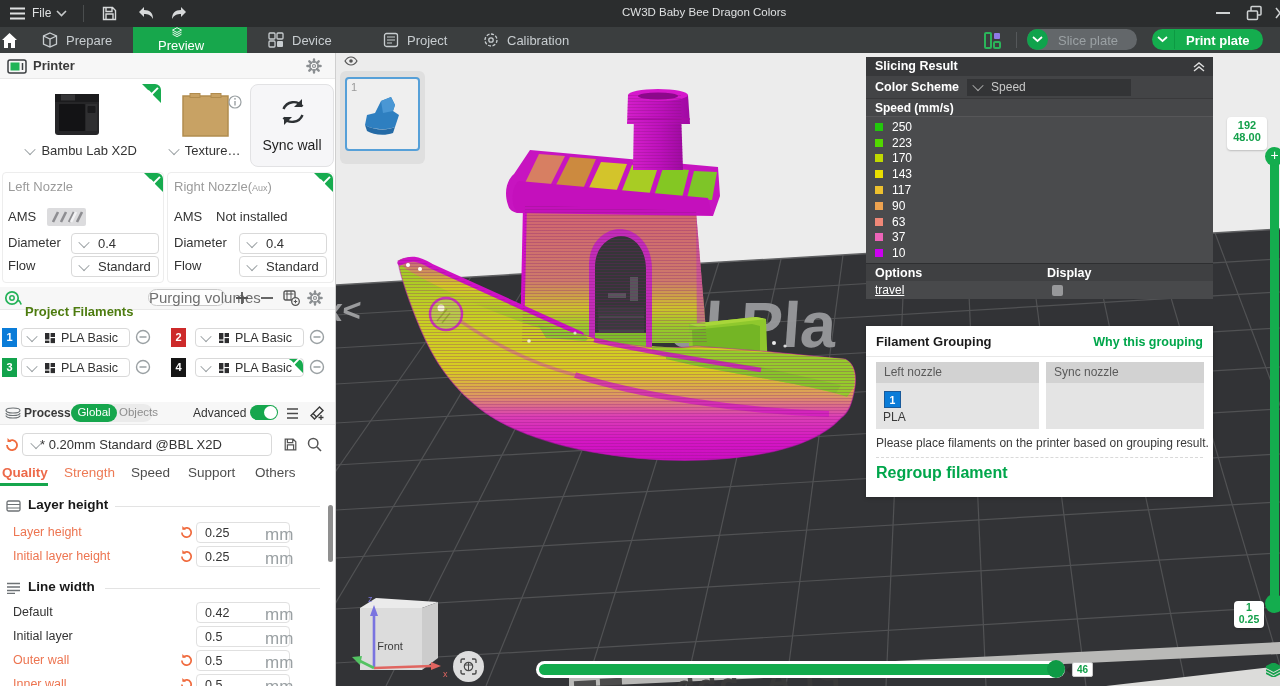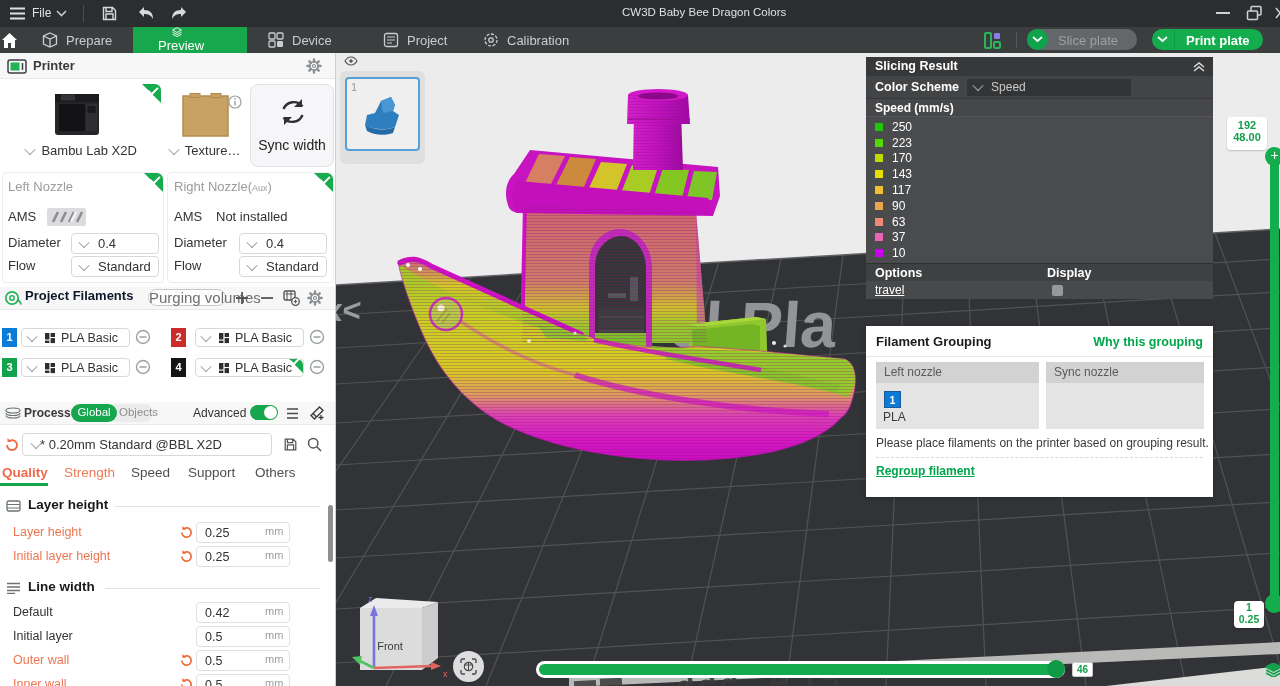--- a/index.html
+++ b/index.html
@@ -15,21 +15,21 @@
   #sidebar { position:absolute; left:0; top:53px; width:336px; height:633px; background:#fff; border-right:1px solid #cfcfcf; font-size:13px; color:#333; }
   .sechead { position:absolute; left:0; width:335px; background:#f7f7f7; border-bottom:1px solid #e9e9e9; }
   .card { position:absolute; background:#fff; border-radius:8px; }
   .corner { position:absolute; right:0; top:0; width:0; height:0; border-top:19px solid #17ab4f; border-left:19px solid transparent; border-top-right-radius:6px; }
   .corner:after { content:""; position:absolute; left:-13px; top:-16px; width:8px; height:4px; border-left:2px solid #fff; border-bottom:2px solid #fff; transform:rotate(-45deg); }
   .chev { display:inline-block; width:8px; height:8px; border-left:1.6px solid #9aa0a3; border-bottom:1.6px solid #9aa0a3; transform:rotate(-45deg) translate(1px,-1px); }
   .ddl { position:absolute; border:1px solid #d9d9d9; border-radius:4px; background:#fff; display:flex; align-items:center; }
   .glabel { color:#9b9b9b; }
   .orange { color:#ed7551; }
   .pbox { position:absolute; border:1px solid #e0e0e0; border-radius:4px; background:#fff; font-size:12.5px; display:flex; align-items:center; }
-  .mm { position:absolute; color:#9aa0a3; font-size:11px; }
+  .mm { position:absolute; color:#9aa0a3; font-size:17px; }
   
   #viewport { position:absolute; left:336px; top:53px; width:944px; height:633px; background:#ececec; }
   
   #slicepanel { position:absolute; left:866px; top:57px; width:347px; color:#fff; font-size:12px; }
   #slicepanel .hd { background:#37383a; height:19px; line-height:19px; padding:0 9px; font-weight:bold; font-size:12.5px; }
   .legrow { height:15.8px; display:flex; align-items:center; padding-left:9px; }
   .sw { width:8px; height:8px; margin-right:9px; }
   
   #grouping { position:absolute; left:866px; top:326px; width:347px; height:171px; background:#fff; box-shadow:0 1px 4px rgba(0,0,0,.25); font-size:13px; color:#333; }
   .green { color:#00a64b; }
@@ -170,21 +170,21 @@
       </svg>
     <div class="abs" style="left:0;right:0;top:59px;text-align:center;"><span class="chev"></span>&nbsp;&nbsp;Texture…</div>
   </div>
   <div class="card" style="left:250px;top:31px;width:84px;height:83px;background:#f6f6f8;border:1px solid #e2e2e4;">
     <svg class="abs" style="left:27px;top:12px" width="30" height="30" viewBox="0 0 30 30">
         <path d="M24.5 9.5A11 11 0 0 0 5.5 12" stroke="#2d3134" stroke-width="2.4" fill="none"></path>
         <path d="M5.5 20.5A11 11 0 0 0 24.5 18" stroke="#2d3134" stroke-width="2.4" fill="none"></path>
         <path d="M24 2v8h-8z" fill="#2d3134"></path>
         <path d="M6 28v-8h8z" fill="#2d3134"></path>
       </svg>
-    <div class="abs" style="left:0;right:0;top:52px;text-align:center;font-size:14px;color:#1e1e1e;">Sync width</div>
+    <div class="abs" style="left:0;right:0;top:52px;text-align:center;font-size:14px;color:#1e1e1e;">Sync wall</div>
   </div>
 
   <div class="abs" style="left:2px;top:119px;width:162px;height:111px;border:1px solid #ededed;border-radius:4px;">
     <div class="corner"></div>
     <div class="abs glabel" style="left:5px;top:6px;">Left Nozzle</div>
     <div class="abs" style="left:5px;top:36px;">AMS</div>
     <svg class="abs" style="left:44px;top:35px" width="39" height="18" viewBox="0 0 39 18">
         <rect x="0" y="0" width="39" height="18" rx="2" fill="#dcdcde"></rect>
         <path d="M6 14l5-10M14 14l5-10M22 14l5-10M30 14l5-10" stroke="#8e8e92" stroke-width="2.6"></path>
         <path d="M24 14l5-10" stroke="#f2f2f4" stroke-width="2.6"></path>
@@ -216,21 +216,21 @@
         <span style="margin-left:10px">Standard</span>
       </div>
   </div>
 
   <div class="sechead" style="top:234px;height:23px;">
     <svg class="abs" style="left:4px;top:3px" width="18" height="16" viewBox="0 0 18 16">
         <circle cx="8" cy="8" r="6.2" stroke="#24b258" stroke-width="1.7" fill="none"></circle>
         <circle cx="8" cy="8" r="2.2" stroke="#24b258" stroke-width="1.5" fill="none"></circle>
         <path d="M14 10c1.5 1 2.8 2.5 3.2 4.5" stroke="#24b258" stroke-width="1.7" fill="none"></path>
       </svg>
-    <div class="abs" style="left:25px;top:1px;font-weight:bold;color:#0f172a;">Project Filaments</div>
+    <div class="abs" style="left:25px;top:17px;font-weight:bold;color:#4d7c0f;">Project Filaments</div>
     <div class="abs" style="left:148px;top:2px;width:78px;height:17px;border:1px solid #c9c9c9;border-radius:9px;font-size:15px;color:#707070;text-align:left;line-height:16px;background:#fdfdfd;white-space:nowrap;">Purging volumes</div>
     <svg class="abs" style="left:235px;top:4px" width="14" height="14">
         <path d="M7 1v12M1 7h12" stroke="#555" stroke-width="1.8"></path>
       </svg>
     <svg class="abs" style="left:260px;top:4px" width="14" height="14">
         <path d="M1 7h12" stroke="#555" stroke-width="1.8"></path>
       </svg>
     <svg class="abs" style="left:283px;top:3px" width="17" height="16" viewBox="0 0 17 16">
         <rect x="1" y="1" width="11" height="9" rx="1.5" stroke="#555" stroke-width="1.4" fill="none"></rect>
         <path d="M2.5 4h8M4 1v9M8 1v9" stroke="#555" stroke-width="1"></path>
@@ -664,14 +664,14 @@
   <div class="abs" style="left:10px;top:36px;width:163px;height:67px;background:#e4e4e4;">
     <div style="height:21px;background:#d2d2d2;color:#5a5a5a;font-size:12px;line-height:21px;padding-left:8px;">Left nozzle</div>
     <div class="abs" style="left:8px;top:29px;width:17px;height:17px;background:#0a7cd8;border:1px solid #1a5a9a;color:#fff;font-size:10.5px;font-weight:bold;text-align:center;line-height:16px;">1</div>
     <div class="abs" style="left:7px;top:48px;font-size:12px;color:#3a3a3a;">PLA</div>
   </div>
   <div class="abs" style="left:180px;top:36px;width:158px;height:67px;background:#e4e4e4;">
     <div style="height:21px;background:#d2d2d2;color:#5a5a5a;font-size:12px;line-height:21px;padding-left:8px;">Sync nozzle</div>
   </div>
   <div class="abs" style="left:10px;top:110px;font-size:12px;color:#3a3a3a;white-space:nowrap;">Please place filaments on the printer based on grouping result.</div>
   <div class="abs" style="left:10px;top:131px;width:327px;border-top:1.5px dashed #d9d9d9;"></div>
-  <div class="abs green" style="left:10px;top:138px;font-size:12px;font-weight:bold;text-decoration:underline;">Regroup filament</div>
+  <div class="abs green" style="left:10px;top:138px;font-size:16px;font-weight:bold;">Regroup filament</div>
 </div>
 
 </body></html>

